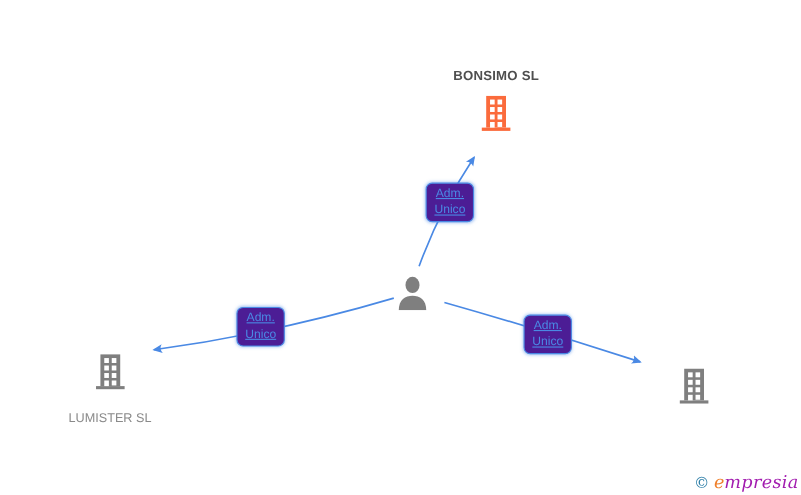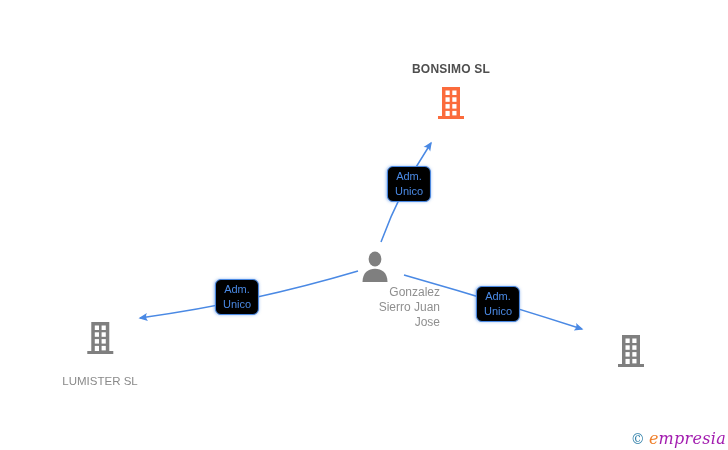--- a/index.html
+++ b/index.html
@@ -5,21 +5,21 @@
   html, body { margin: 0; padding: 0; background: #ffffff; }
   #canvas {
     position: relative;
     width: 728px;
     height: 450px;
     background: #ffffff;
     font-family: "Liberation Sans", sans-serif;
     overflow: hidden;
   }
   .abs { position: absolute; }
-  .node { text-align: right; cursor: pointer; }
+  .node { text-align: left; cursor: pointer; }
   .node-icon { display: block; margin: 0 auto; }
 
   .company-label {
     font-size: 11.5px;
     color: #8a8a8a;
     line-height: 15px;
     white-space: nowrap;
   }
   .company-label.highlight {
     font-weight: bold;
@@ -28,31 +28,32 @@
     letter-spacing: 0.2px;
   }
   .person-label {
     font-size: 12px;
     color: #8f8f8f;
     line-height: 15px;
   }
   .lbl-line { display: block; }
 
   .edge-label {
-    background: #000000;
+    background: #4c1d95;
     border: 1.5px solid #4a89e4;
     border-radius: 6px;
     box-shadow: 0 0 3px rgba(74,137,228,0.55);
     color: #4a89e4;
     font-size: 11px;
     line-height: 15px;
     text-align: center;
     padding: 2px 7px;
     transform: translate(-50%, -50%);
     white-space: nowrap;
+    text-decoration: underline;
   }
 
   #edge-layer { position: absolute; left: 0; top: 0; }
   .edge-path { stroke: #4a89e4; stroke-width: 1.5; fill: none; }
 
   #watermark {
     position: absolute;
     right: 2px;
     bottom: 2px;
     font-size: 15px;
@@ -94,25 +95,20 @@
       <rect x="9.5" y="23.9" width="4.2" height="5.1" fill="#ffffff"></rect>
       <rect x="16.3" y="23.9" width="4.2" height="4.5" fill="#ffffff"></rect>
     </svg>
   </div>
 
   <div class="abs node" style="left:375px; top:251px; transform:translateX(-50%); width:130px;">
     <svg class="node-icon" width="30" height="31" viewBox="0 0 30 31">
       <ellipse cx="15" cy="8" rx="6.4" ry="7.4" fill="#7f7f7f"></ellipse>
       <path d="M2.5,31 C2.5,21.5 8.5,17.8 15,17.8 C21.5,17.8 27.5,21.5 27.5,31 Z" fill="#7f7f7f"></path>
     </svg>
-    <div class="person-label" style="margin-top:3px">
-      <span class="lbl-line">Gonzalez</span>
-      <span class="lbl-line">Sierro Juan</span>
-      <span class="lbl-line">Jose</span>
-    </div>
   </div>
 
   <div class="abs node" style="left:100px; top:322px; transform:translateX(-50%);">
     <svg class="node-icon" width="30" height="32" viewBox="0 0 30 32">
       <rect x="2" y="29" width="26" height="3" fill="#7f7f7f"></rect>
       <rect x="6" y="0" width="18" height="29" fill="#7f7f7f"></rect>
       <rect x="9.5" y="3.5" width="4.2" height="4.5" fill="#ffffff"></rect>
       <rect x="16.3" y="3.5" width="4.2" height="4.5" fill="#ffffff"></rect>
       <rect x="9.5" y="10.3" width="4.2" height="4.5" fill="#ffffff"></rect>
       <rect x="16.3" y="10.3" width="4.2" height="4.5" fill="#ffffff"></rect>

